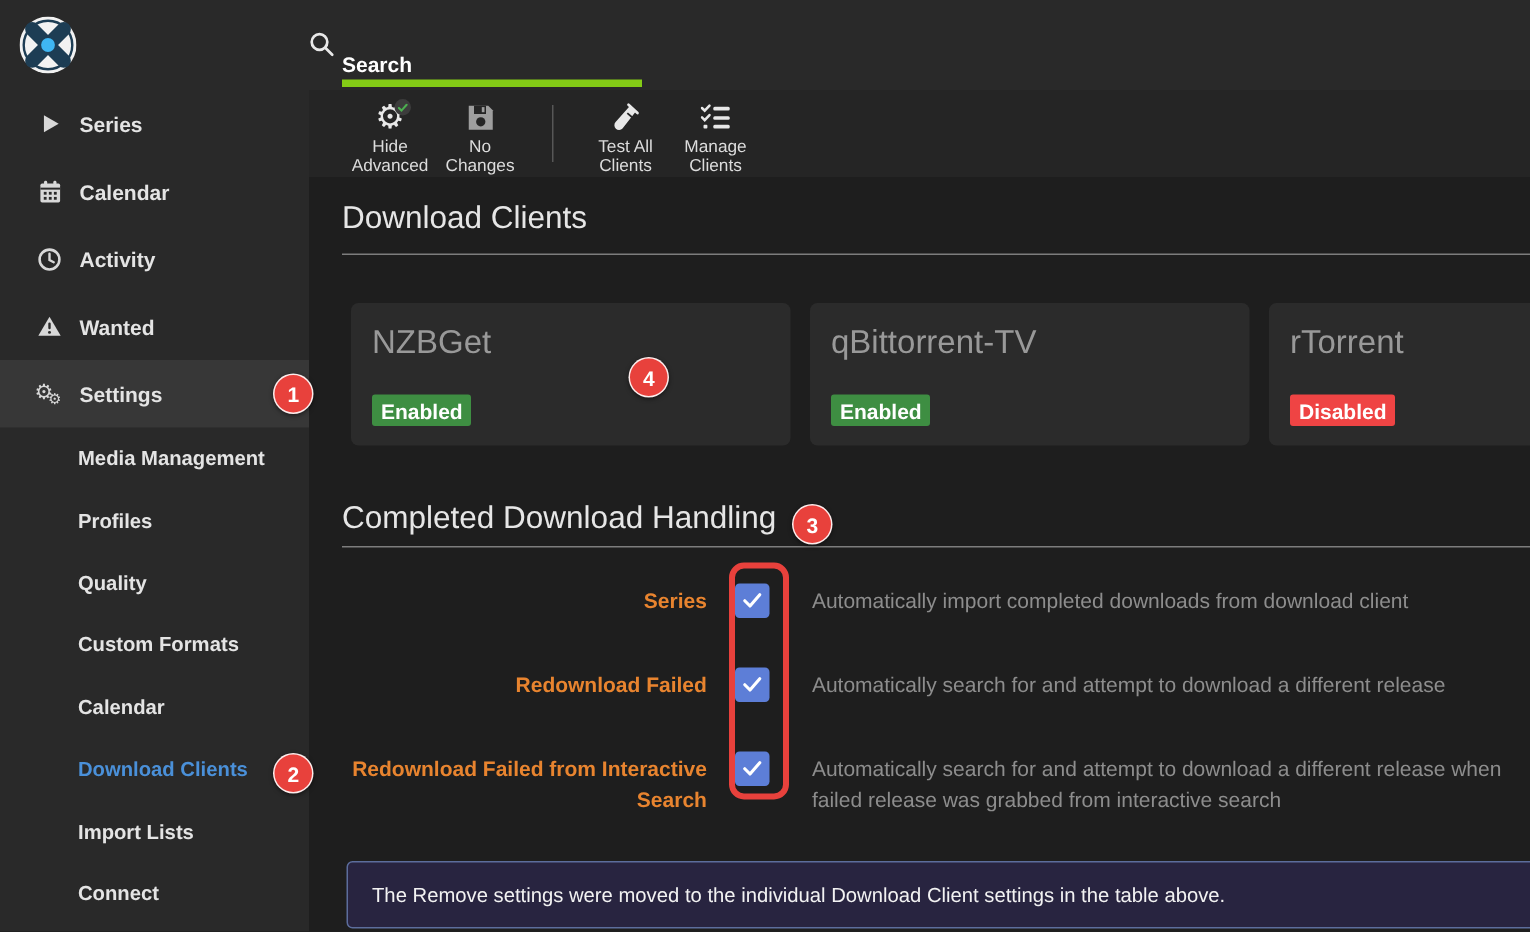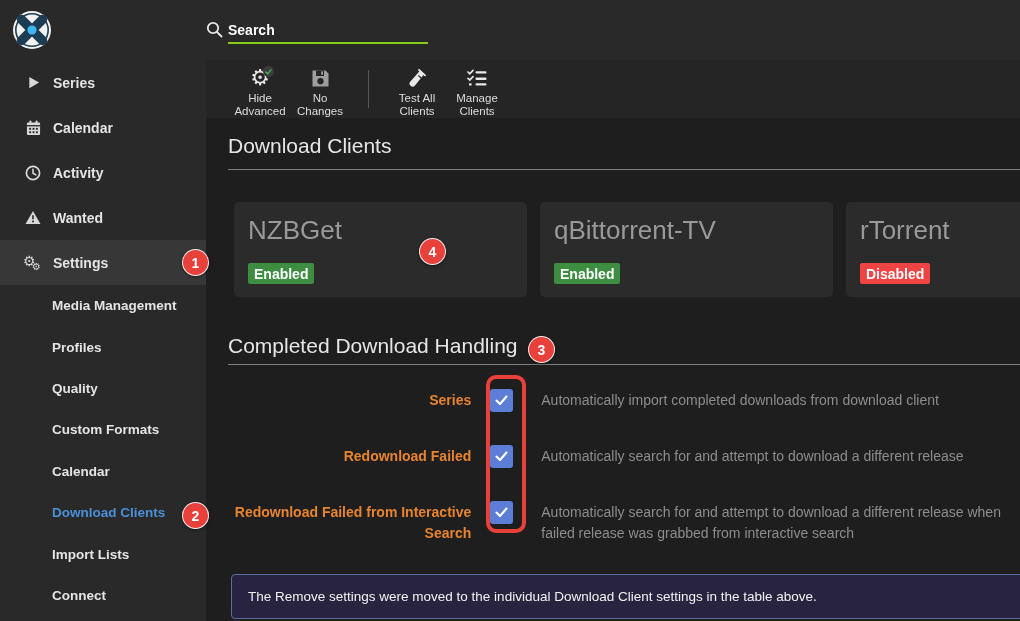--- a/index.html
+++ b/index.html
@@ -4,21 +4,21 @@
 <style>
   * { margin:0; padding:0; box-sizing:border-box; }
   html,body { width:1020px; height:621px; }
   body { font-family:"Liberation Sans","DejaVu Sans",sans-serif; background:#1e1e1e; color:#e4e4e4; }
   #app { position:relative; width:1020px; height:621px; overflow:hidden; background:#292929; }
 
   
   .header { position:absolute; left:0; top:0; width:1020px; height:60px; background:#292929; z-index:2; }
   .logo { position:absolute; left:13px; top:11px; width:38px; height:38px; }
   .search-icon { position:absolute; left:206px; top:21px; width:17px; height:17px; }
-  .search-wrap { position:absolute; left:228px; top:18px; width:200px; height:26px; border-bottom:2px solid #84cc16; }
+  .search-wrap { position:absolute; left:228px; top:32px; width:200px; height:26px; border-bottom:5px solid #84cc16; }
   .search-wrap input { width:100%; height:100%; background:transparent; border:none; outline:none; color:#ffffff; font-size:14px; font-weight:600; font-family:inherit; }
   .search-wrap input::placeholder { color:#ffffff; opacity:1; }
 
   
   .sidebar { position:absolute; left:0; top:60px; width:206px; height:561px; background:#292929; z-index:1; }
   .nav-item { height:45px; display:flex; align-items:center; padding-left:24px; cursor:pointer; }
   .nav-item.active { background:#373737; }
   .nav-item .nav-ico { width:18px; height:18px; margin-right:11px; display:flex; align-items:center; justify-content:center; position:relative; }
   .nav-item .nav-label { font-size:14px; font-weight:600; color:#e4e4e4; }
   .sub-item { height:41.4px; display:flex; align-items:center; padding-left:52px; cursor:pointer; }
@@ -38,21 +38,21 @@
   .gear-check { position:absolute; right:-4px; top:-1px; width:11px; height:11px; background:#3c3c3c; border-radius:50%; display:flex; align-items:center; justify-content:center; }
 
   
   .content { padding:15px 0 0 22px; }
   .section-title { font-size:21px; font-weight:400; color:#e6e6e6; line-height:25px; }
   .section-hr { border:none; border-top:1px solid #7d7d7d; margin-top:11px; margin-right:-10px; }
   .section-hr.second { margin-top:6px; }
 
   .cards-row { display:flex; gap:13px; margin-top:32px; margin-left:6px; width:1200px; }
   .client-card { width:293px; height:95px; background:#2b2b2b; border-radius:5px; padding:13px 20px 13px 14px; display:flex; flex-direction:column; cursor:pointer; }
-  .client-name { font-size:26px; font-weight:400; color:#999999; }
+  .client-name { font-size:22px; font-weight:400; color:#999999; }
   .badge { margin-top:auto; align-self:flex-start; font-size:14px; font-weight:700; color:#ffffff; padding:2.5px 6px; border-radius:2px; }
   .badge.enabled { background:#3e8e42; }
   .badge.disabled { background:#ef4444; }
 
   .section2-title { margin-top:36px; }
 
   .form-rows { margin-top:21px; }
   .form-row { display:flex; align-items:flex-start; margin-bottom:30px; }
   .form-label { width:250px; text-align:right; font-size:14px; font-weight:700; color:#e8842f; line-height:21px; padding-top:4px; }
   .checkbox { width:23px; height:23px; margin-left:19px; margin-top:3px; background:#5d7ed7; border-radius:3px; display:flex; align-items:center; justify-content:center; cursor:pointer; flex:0 0 auto; }

